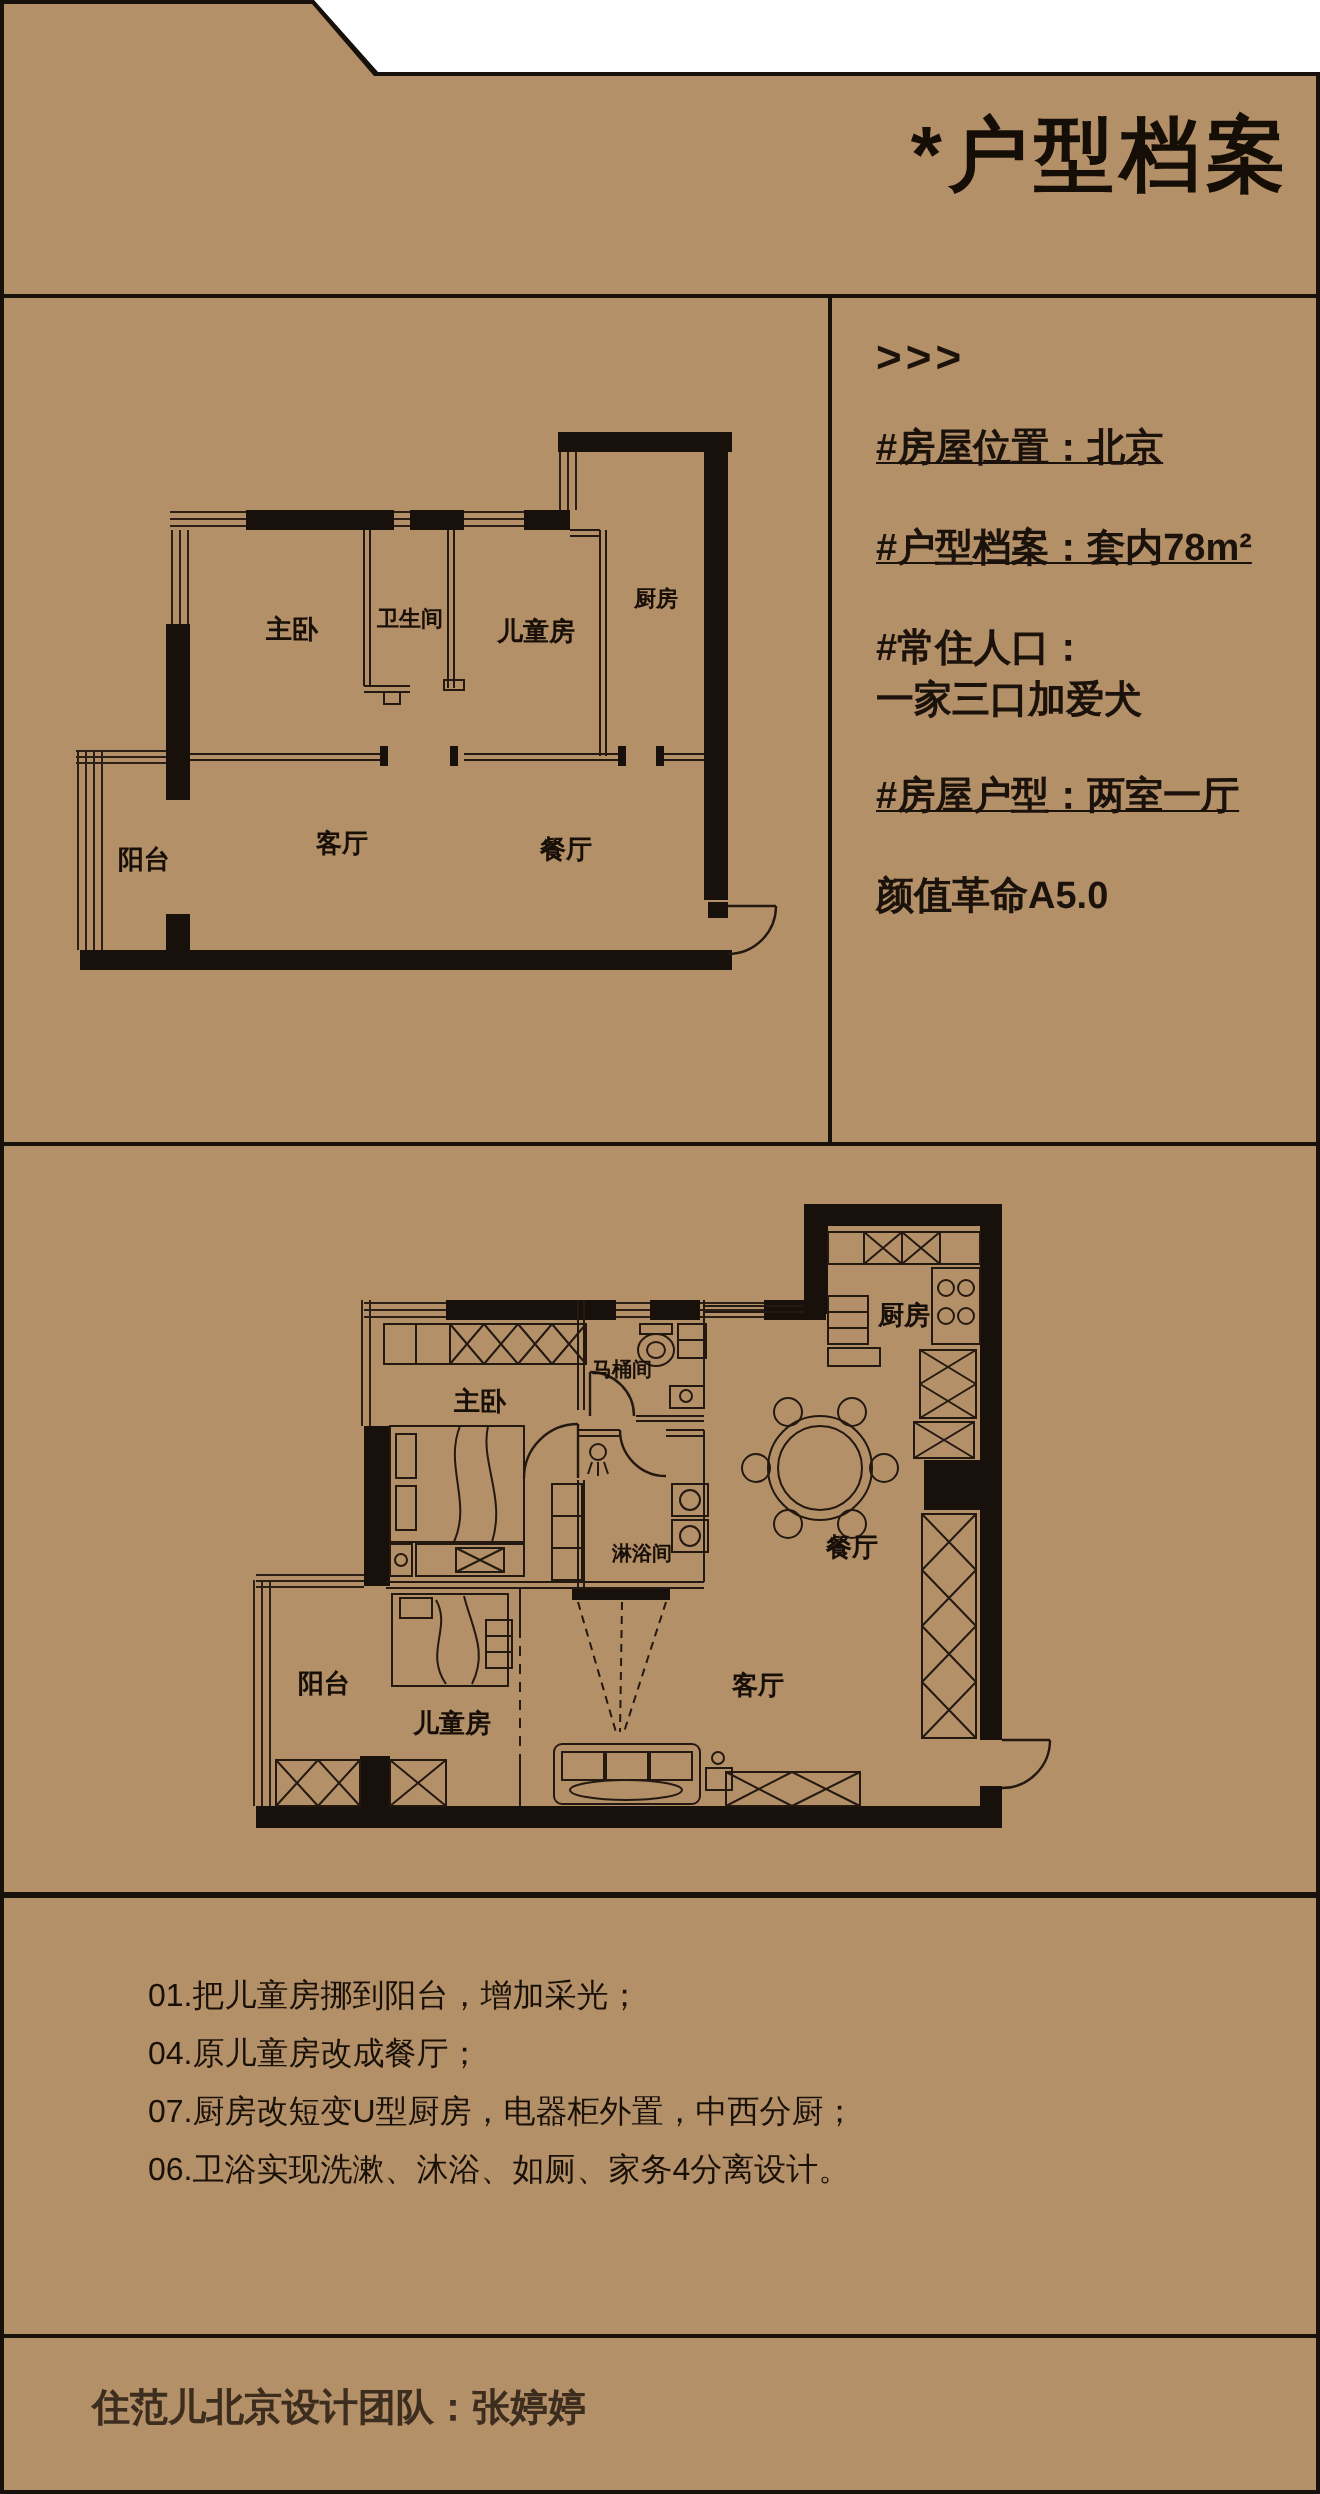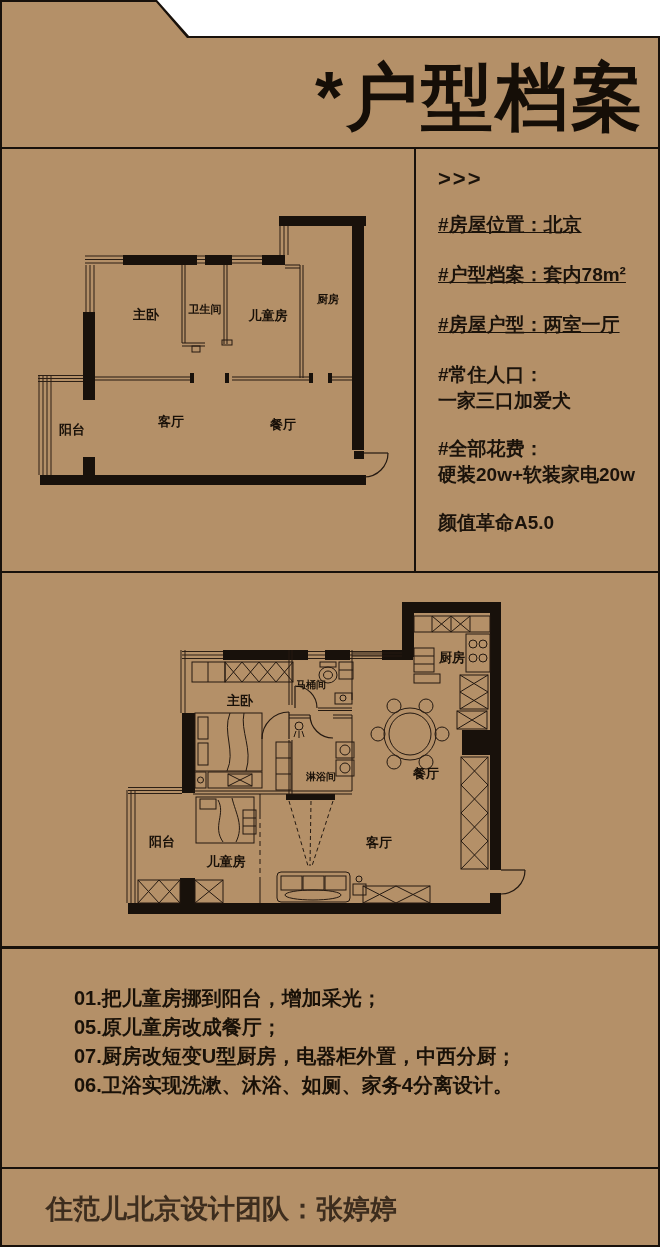--- a/index.html
+++ b/index.html
@@ -12,39 +12,39 @@
     position:absolute;inset:0;background:#18110b;
     clip-path:polygon(0 0,157px 0,189px 36px,660px 36px,660px 1247px,0 1247px);
   }
   .card-fill{
     position:absolute;inset:0;background:#b49068;
     clip-path:polygon(2px 2px,156px 2px,187px 38px,658px 38px,658px 1245px,2px 1245px);
   }
   .rule{position:absolute;background:#18110b;z-index:3;}
   .title{
     position:absolute;top:50px;right:14px;margin:0;z-index:3;
-    font-size:72px;font-weight:bold;letter-spacing:3px;color:#150e07;
+    font-size:40px;font-weight:bold;letter-spacing:3px;color:#150e07;
     white-space:nowrap;
   }
   .plan{position:absolute;z-index:2;}
   .info{
     position:absolute;left:438px;top:166px;width:214px;z-index:3;
     font-size:19px;font-weight:bold;color:#1b130b;line-height:26px;
   }
   .info .arrow{font-size:22px;letter-spacing:2px;margin-bottom:20px;}
   .info .item{margin-bottom:22px;}
   .info .item.single{margin-bottom:24px;text-decoration:underline;}
   .notes{
     position:absolute;left:74px;top:984px;right:30px;z-index:3;
-    font-size:20px;font-weight:bold;line-height:29px;color:#191108;
+    font-size:16px;font-weight:normal;line-height:29px;color:#191108;
     white-space:nowrap;
   }
   .footer-credit{
     position:absolute;left:46px;top:1191px;z-index:3;
-    font-size:27px;font-weight:bold;color:#3d2d1e;
+    font-size:19px;font-weight:bold;color:#3d2d1e;
   }
   svg text{font-family:"Liberation Sans","DejaVu Sans",sans-serif;font-weight:bold;fill:#181008;}
 </style>
 </head>
 <body>
 
 <div class="card-border"></div>
 <div class="card-fill"></div>
 
 <h1 class="title">*户型档案</h1>
@@ -261,34 +261,30 @@
     <text x="160" y="272">阳台</text>
     <text x="224" y="292">儿童房</text>
     <text x="319" y="206" font-size="10">淋浴间</text>
   </g>
 </svg>
 
 <div class="info">
   <div class="arrow">&gt;&gt;&gt;</div>
   <div class="item single">#房屋位置：北京</div>
   <div class="item single">#户型档案：套内78m²</div>
-  <div class="item single">#房屋户型：两室一厅</div>
   <div class="item">
     <div>#常住人口：</div>
     <div>一家三口加爱犬</div>
   </div>
-  <div class="item">
-    <div>#全部花费：</div>
-    <div>硬装20w+软装家电20w</div>
-  </div>
+  <div class="item single">#房屋户型：两室一厅</div>
   <div class="item">
     <div>颜值革命A5.0</div>
   </div>
 </div>
 
 <div class="notes">
   <div>01.把儿童房挪到阳台，增加采光；</div>
-  <div>05.原儿童房改成餐厅；</div>
+  <div>04.原儿童房改成餐厅；</div>
   <div>07.厨房改短变U型厨房，电器柜外置，中西分厨；</div>
   <div>06.卫浴实现洗漱、沐浴、如厕、家务4分离设计。</div>
 </div>
 
 <div class="footer-credit">住范儿北京设计团队：张婷婷</div>
 
 </body></html>

